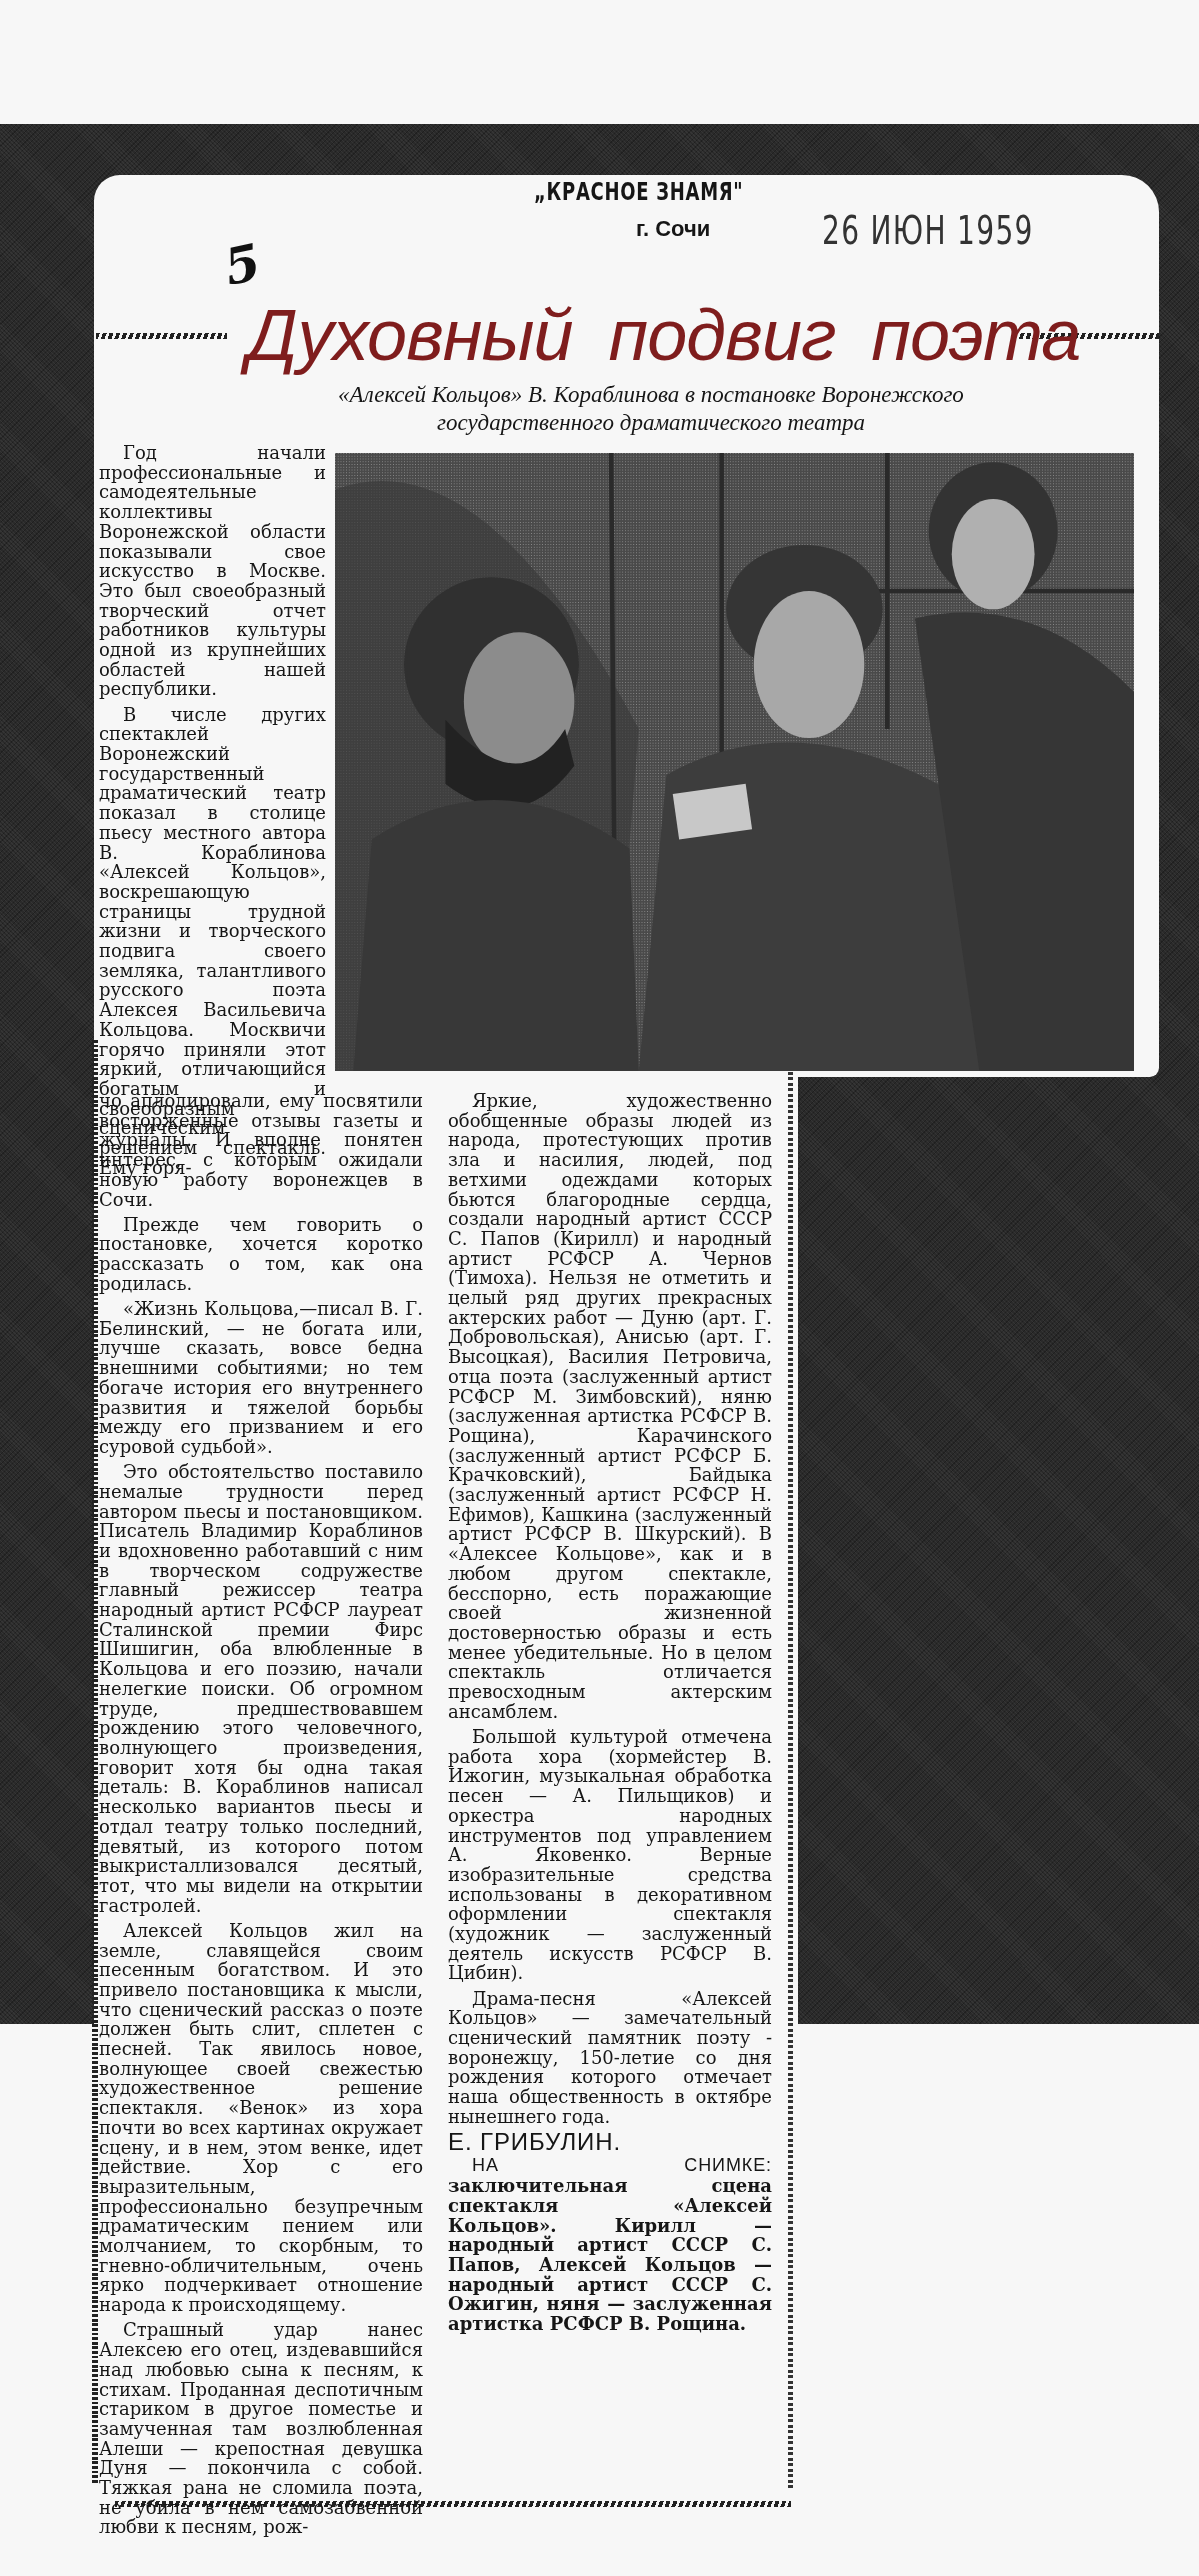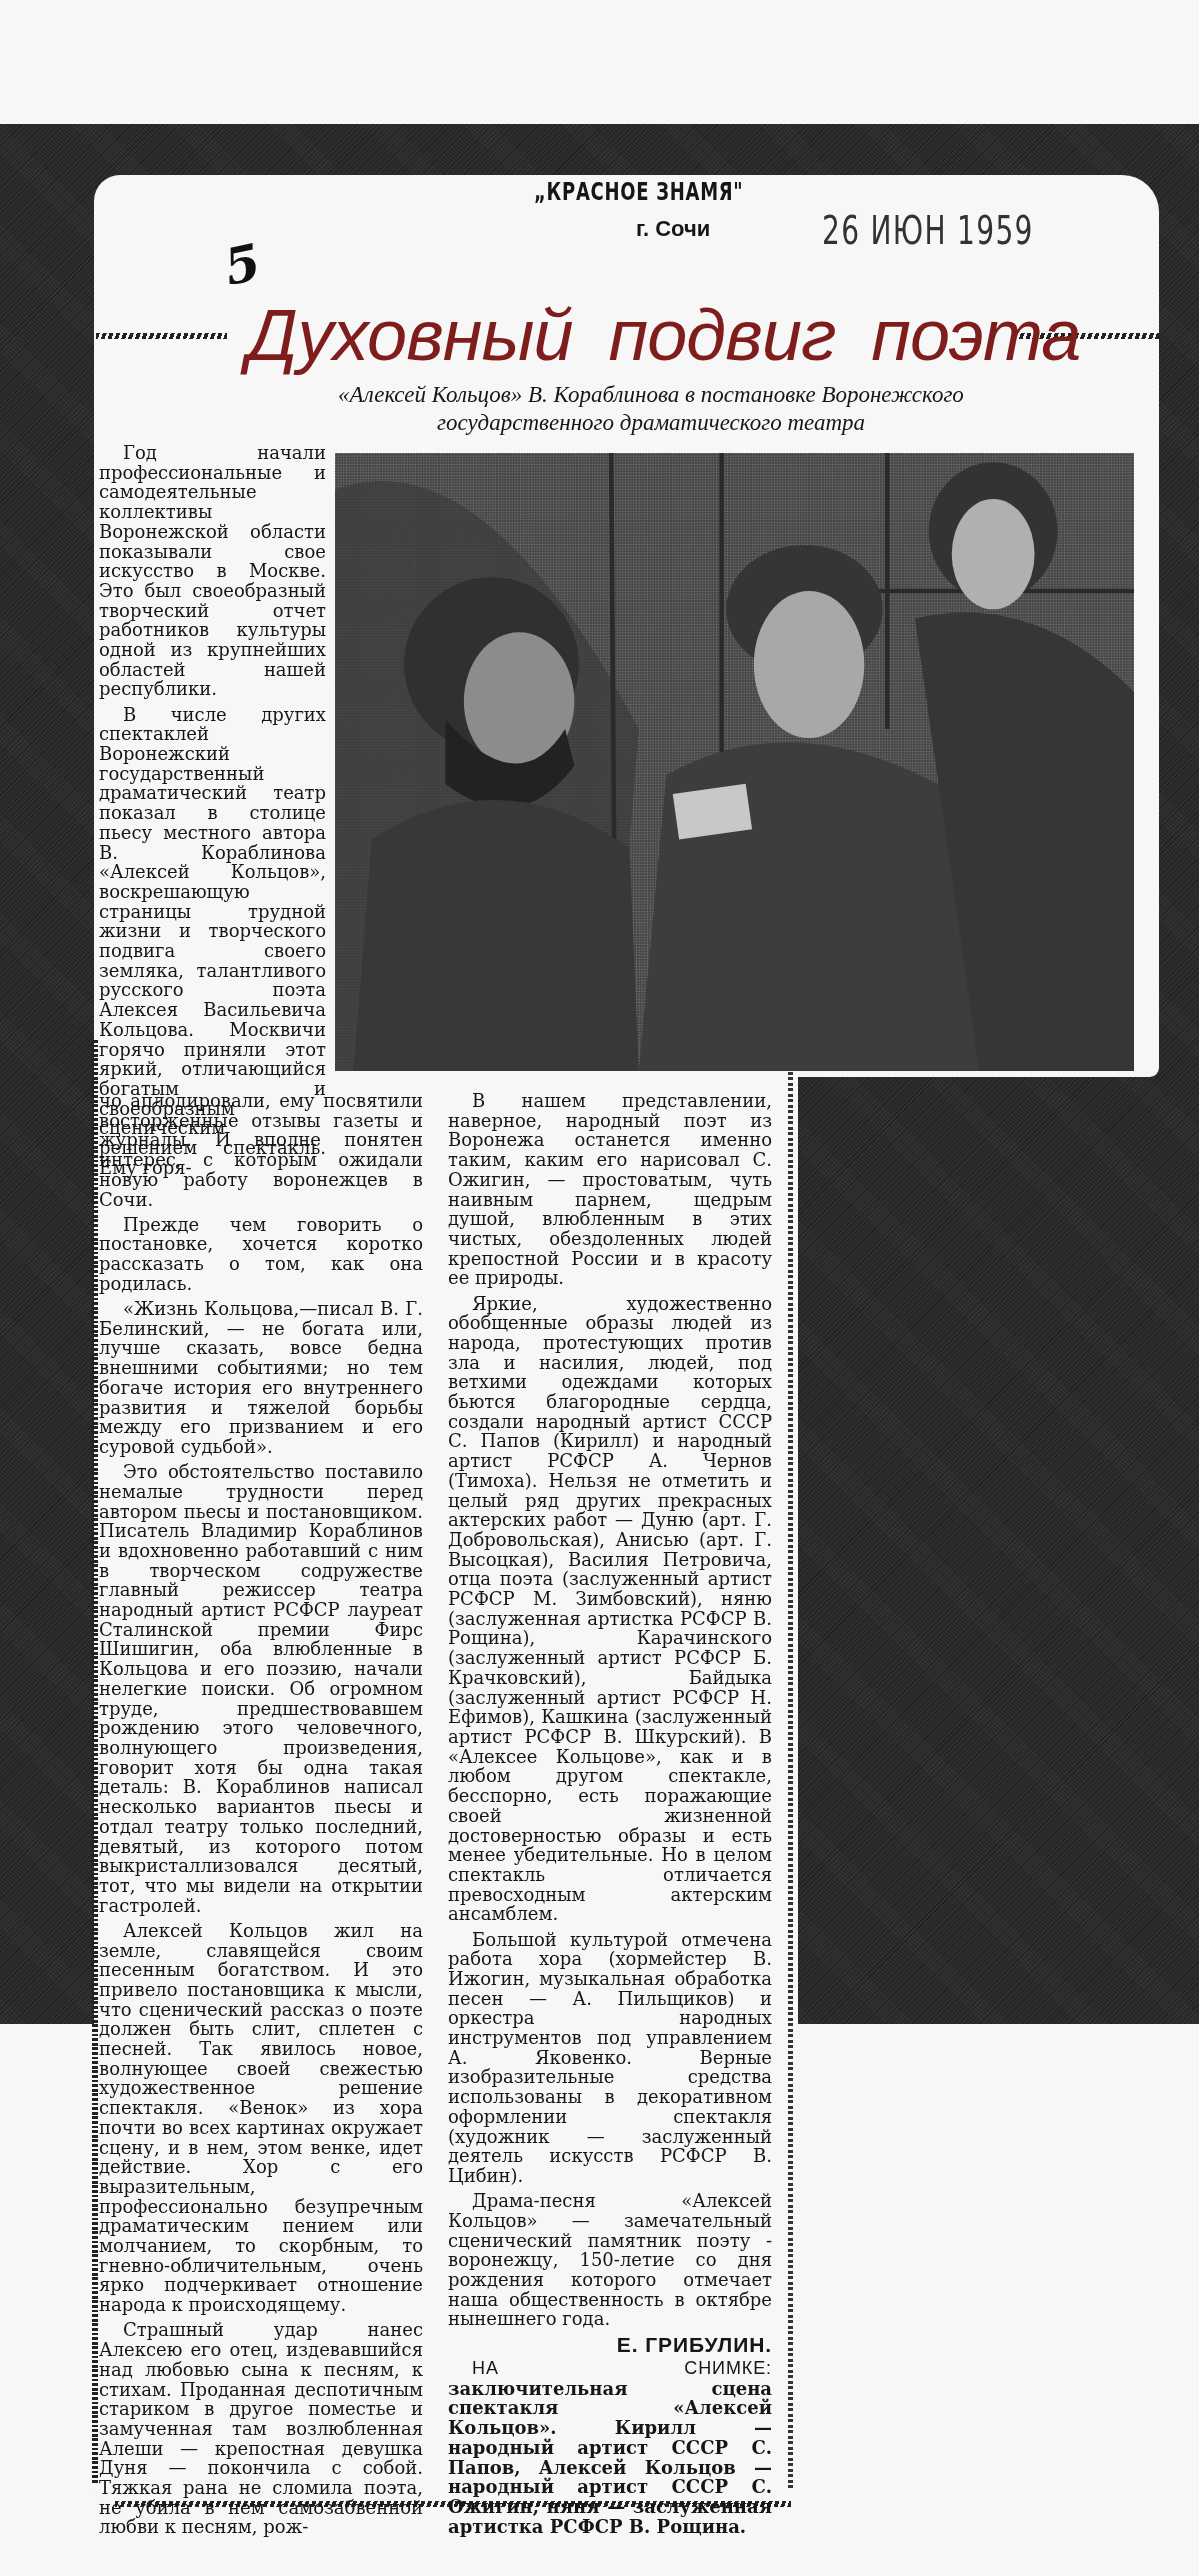--- a/index.html
+++ b/index.html
@@ -35,21 +35,21 @@
      word-spacing:16.6px;letter-spacing:-0.9px;color:#7f1d1d;font-style:italic;}
   .subhead{position:absolute;left:274px;top:381px;width:754px;text-align:center;font-style:italic;
      font-family:"Liberation Serif",serif;font-size:23px;line-height:28px;}
   .photo{position:absolute;left:335px;top:453px;width:799px;height:618px;overflow:hidden;background:#555;}
   .photo svg{width:100%;height:100%;display:block;}
   .col{position:absolute;font-size:18px;line-height:19.7px;text-align:justify;hyphens:manual;}
   .col p{margin:0 0 5.5px 0;text-indent:24px;}
   .col1a{left:99px;top:443px;width:227px;}
   .col1b{left:99px;top:1091px;width:324px;}
   .col2{left:448px;top:1091px;width:324px;}
-  .sig{text-align:right;font-weight:bold;letter-spacing:0.9px;margin:1.8px 0 3.7px 0;font-family:"Liberation Sans",sans-serif;font-size:21px;}
+  .sig{font-weight:normal;letter-spacing:0.9px;margin:1.8px 0 3.7px 0;font-family:"Liberation Sans",sans-serif;font-size:24px;}
   .caption{text-indent:24px;text-align:justify;font-weight:bold;}
   .caption .lead{font-weight:normal;font-family:"Liberation Sans",sans-serif;letter-spacing:0.9px;}
 </style>
 </head>
 <body>
 
 <div class="scan-bg"></div>
 <div class="clip-top"></div>
 <div class="clip-bottom"></div>
 <div class="hatch-left"></div>
@@ -102,21 +102,20 @@
 <div class="col col1b">
   <p style="text-indent:0">чо аплодировали, ему посвятили восторженные отзывы газеты и журналы. И вполне понятен интерес, с которым ожидали новую работу воронежцев в Сочи.</p>
   <p>Прежде чем говорить о постановке, хочется коротко рассказать о том, как она родилась.</p>
   <p>«Жизнь Кольцова,—писал В. Г. Белинский, — не богата или, лучше сказать, вовсе бедна внешними событиями; но тем богаче история его внутреннего развития и тяжелой борьбы между его призванием и его суровой судьбой».</p>
   <p>Это обстоятельство поставило немалые трудности перед автором пьесы и постановщиком. Писатель Владимир Кораблинов и вдохновенно работавший с ним в творческом содружестве главный режиссер театра народный артист РСФСР лауреат Сталинской премии Фирс Шишигин, оба влюбленные в Кольцова и его поэзию, начали нелегкие поиски. Об огромном труде, предшествовавшем рождению этого человечного, волнующего произведения, говорит хотя бы одна такая деталь: В. Кораблинов написал несколько вариантов пьесы и отдал театру только последний, девятый, из которого потом выкристаллизовался десятый, тот, что мы видели на открытии гастролей.</p>
   <p>Алексей Кольцов жил на земле, славящейся своим песенным богатством. И это привело постановщика к мысли, что сценический рассказ о поэте должен быть слит, сплетен с песней. Так явилось новое, волнующее своей свежестью художественное решение спектакля. «Венок» из хора почти во всех картинах окружает сцену, и в нем, этом венке, идет действие. Хор с его выразительным, профессионально безупречным драматическим пением или молчанием, то скорбным, то гневно-обличительным, очень ярко подчеркивает отношение народа к происходящему.</p>
   <p>Страшный удар нанес Алексею его отец, издевавшийся над любовью сына к песням, к стихам. Проданная деспотичным стариком в другое поместье и замученная там возлюбленная Алеши — крепостная девушка Дуня — покончила с собой. Тяжкая рана не сломила поэта, не убила в нем самозабвенной любви к песням, рож-</p>
 </div>
 
 <div class="col col2">
-  <p>В нашем представлении, наверное, народный поэт из Воронежа останется именно таким, каким его нарисовал С. Ожигин, — простоватым, чуть наивным парнем, щедрым душой, влюбленным в этих чистых, обездоленных людей крепостной России и в красоту ее природы.</p>
   <p>Яркие, художественно обобщенные образы людей из народа, протестующих против зла и насилия, людей, под ветхими одеждами которых бьются благородные сердца, создали народный артист СССР С. Папов (Кирилл) и народный артист РСФСР А. Чернов (Тимоха). Нельзя не отметить и целый ряд других прекрасных актерских работ — Дуню (арт. Г. Добровольская), Анисью (арт. Г. Высоцкая), Василия Петровича, отца поэта (заслуженный артист РСФСР М. Зимбовский), няню (заслуженная артистка РСФСР В. Рощина), Карачинского (заслуженный артист РСФСР Б. Крачковский), Байдыка (заслуженный артист РСФСР Н. Ефимов), Кашкина (заслуженный артист РСФСР В. Шкурский). В «Алексее Кольцове», как и в любом другом спектакле, бесспорно, есть поражающие своей жизненной достоверностью образы и есть менее убедительные. Но в целом спектакль отличается превосходным актерским ансамблем.</p>
   <p>Большой культурой отмечена работа хора (хормейстер В. Ижогин, музыкальная обработка песен — А. Пильщиков) и оркестра народных инструментов под управлением А. Яковенко. Верные изобразительные средства использованы в декоративном оформлении спектакля (художник — заслуженный деятель искусств РСФСР В. Цибин).</p>
   <p>Драма-песня «Алексей Кольцов» — замечательный сценический памятник поэту - воронежцу, 150-летие со дня рождения которого отмечает наша общественность в октябре нынешнего года.</p>
   <div class="sig">Е. ГРИБУЛИН.</div>
   <div class="caption">
     <span class="lead">НА СНИМКЕ:</span>
     <span>заключительная сцена спектакля «Алексей Кольцов». Кирилл — народный артист СССР С. Папов, Алексей Кольцов — народный артист СССР С. Ожигин, няня — заслуженная артистка РСФСР В. Рощина.</span>
   </div>
 
 </div>

